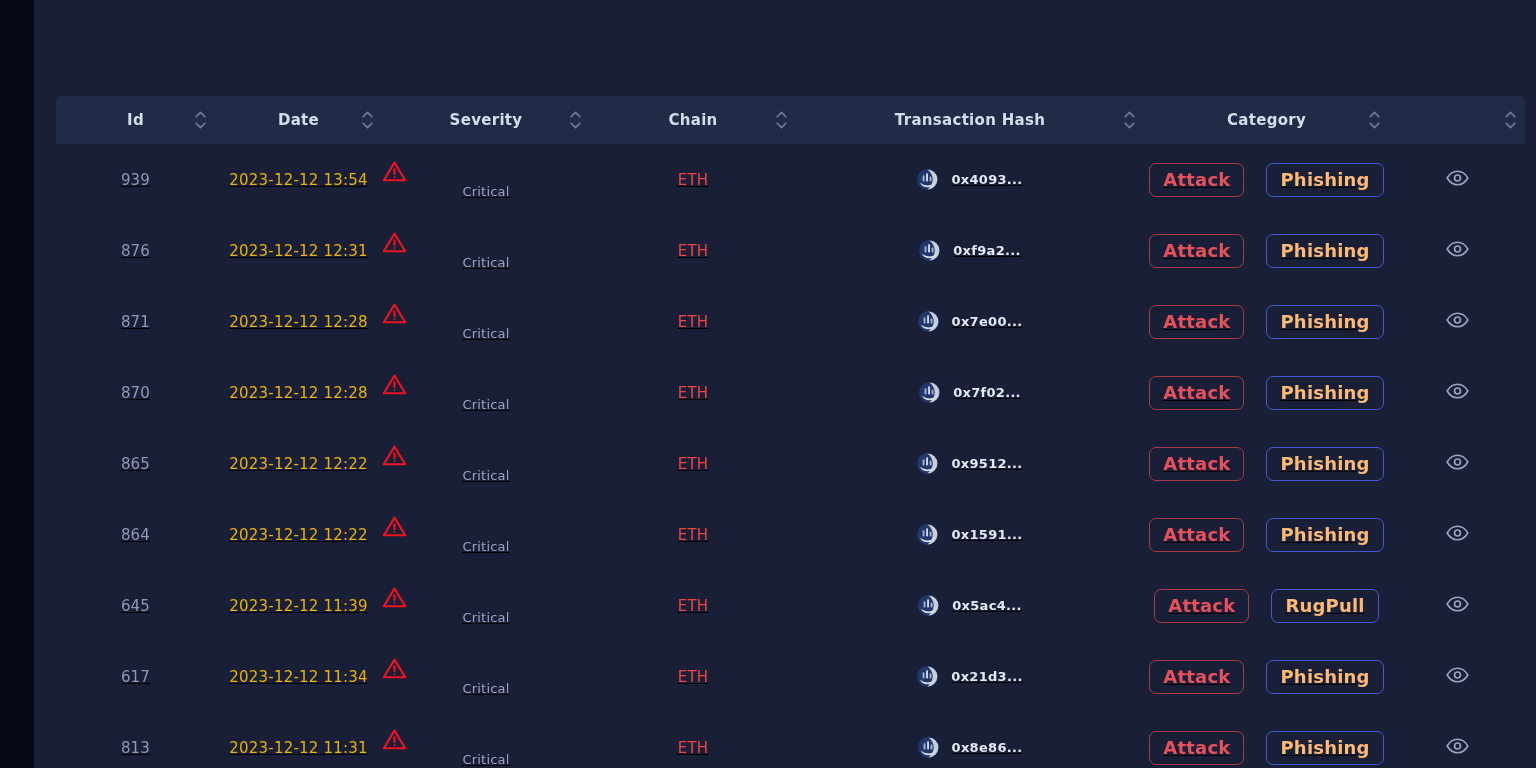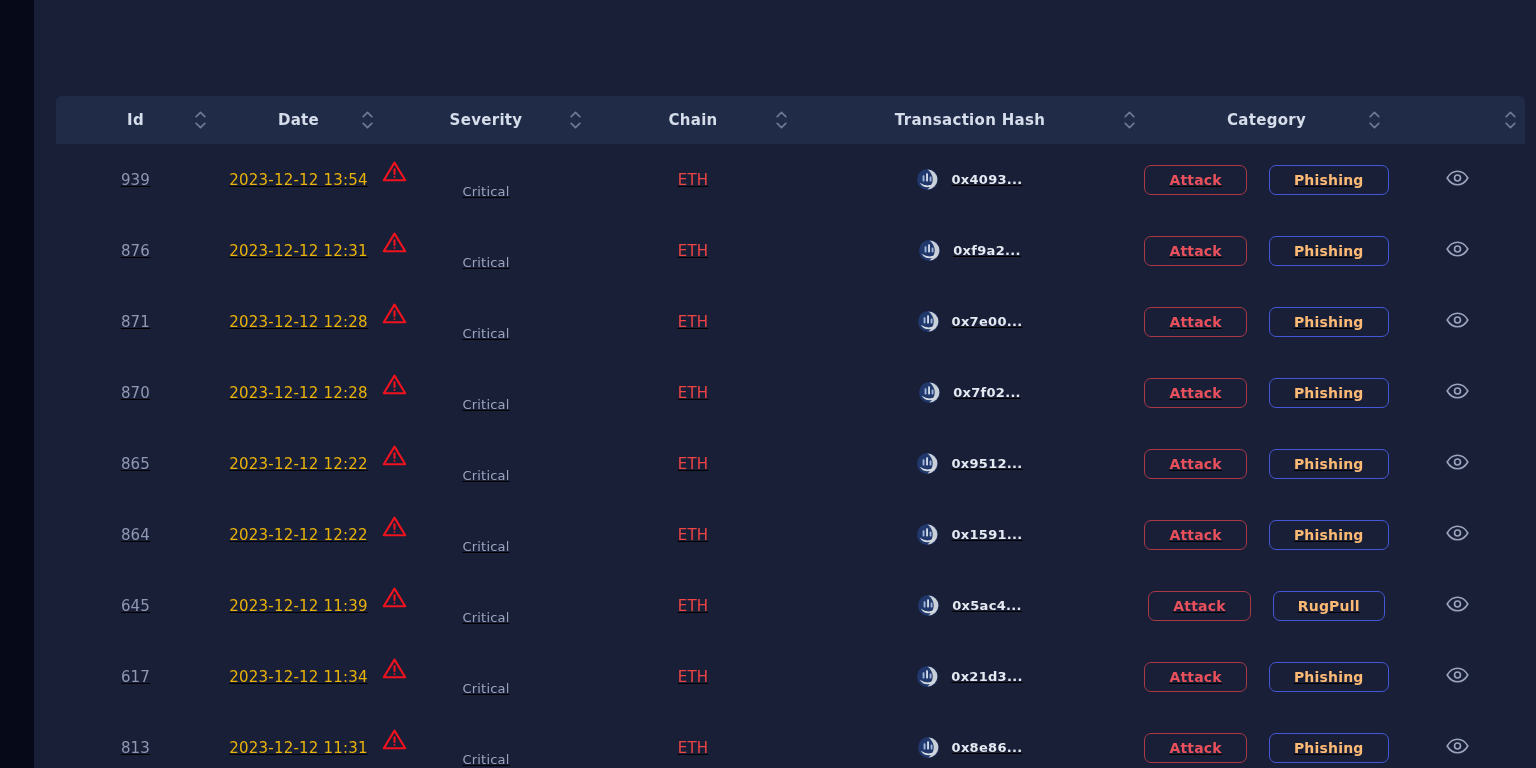--- a/index.html
+++ b/index.html
@@ -148,24 +148,24 @@
   }
   .chain-logo { display: block; flex: 0 0 auto; }
   
   .cats {
     display: flex;
     align-items: center;
     justify-content: center;
     gap: 22px;
   }
   .badge {
-    font-size: 14px;
+    font-size: 18px;
     font-weight: bold;
     line-height: 1;
-    padding: 7px 24px;
+    padding: 7px 13px;
     border-radius: 7px;
     border: 1px solid transparent;
     letter-spacing: .2px;
     white-space: nowrap;
     cursor: pointer;
     background: transparent;
   }
   .badge.attack   { color: #e8505b; border-color: #a83945; }
   .badge.phishing { color: #fdba74; border-color: #4457d6; }
   .badge.rugpull  { color: #fdba74; border-color: #4457d6; }

